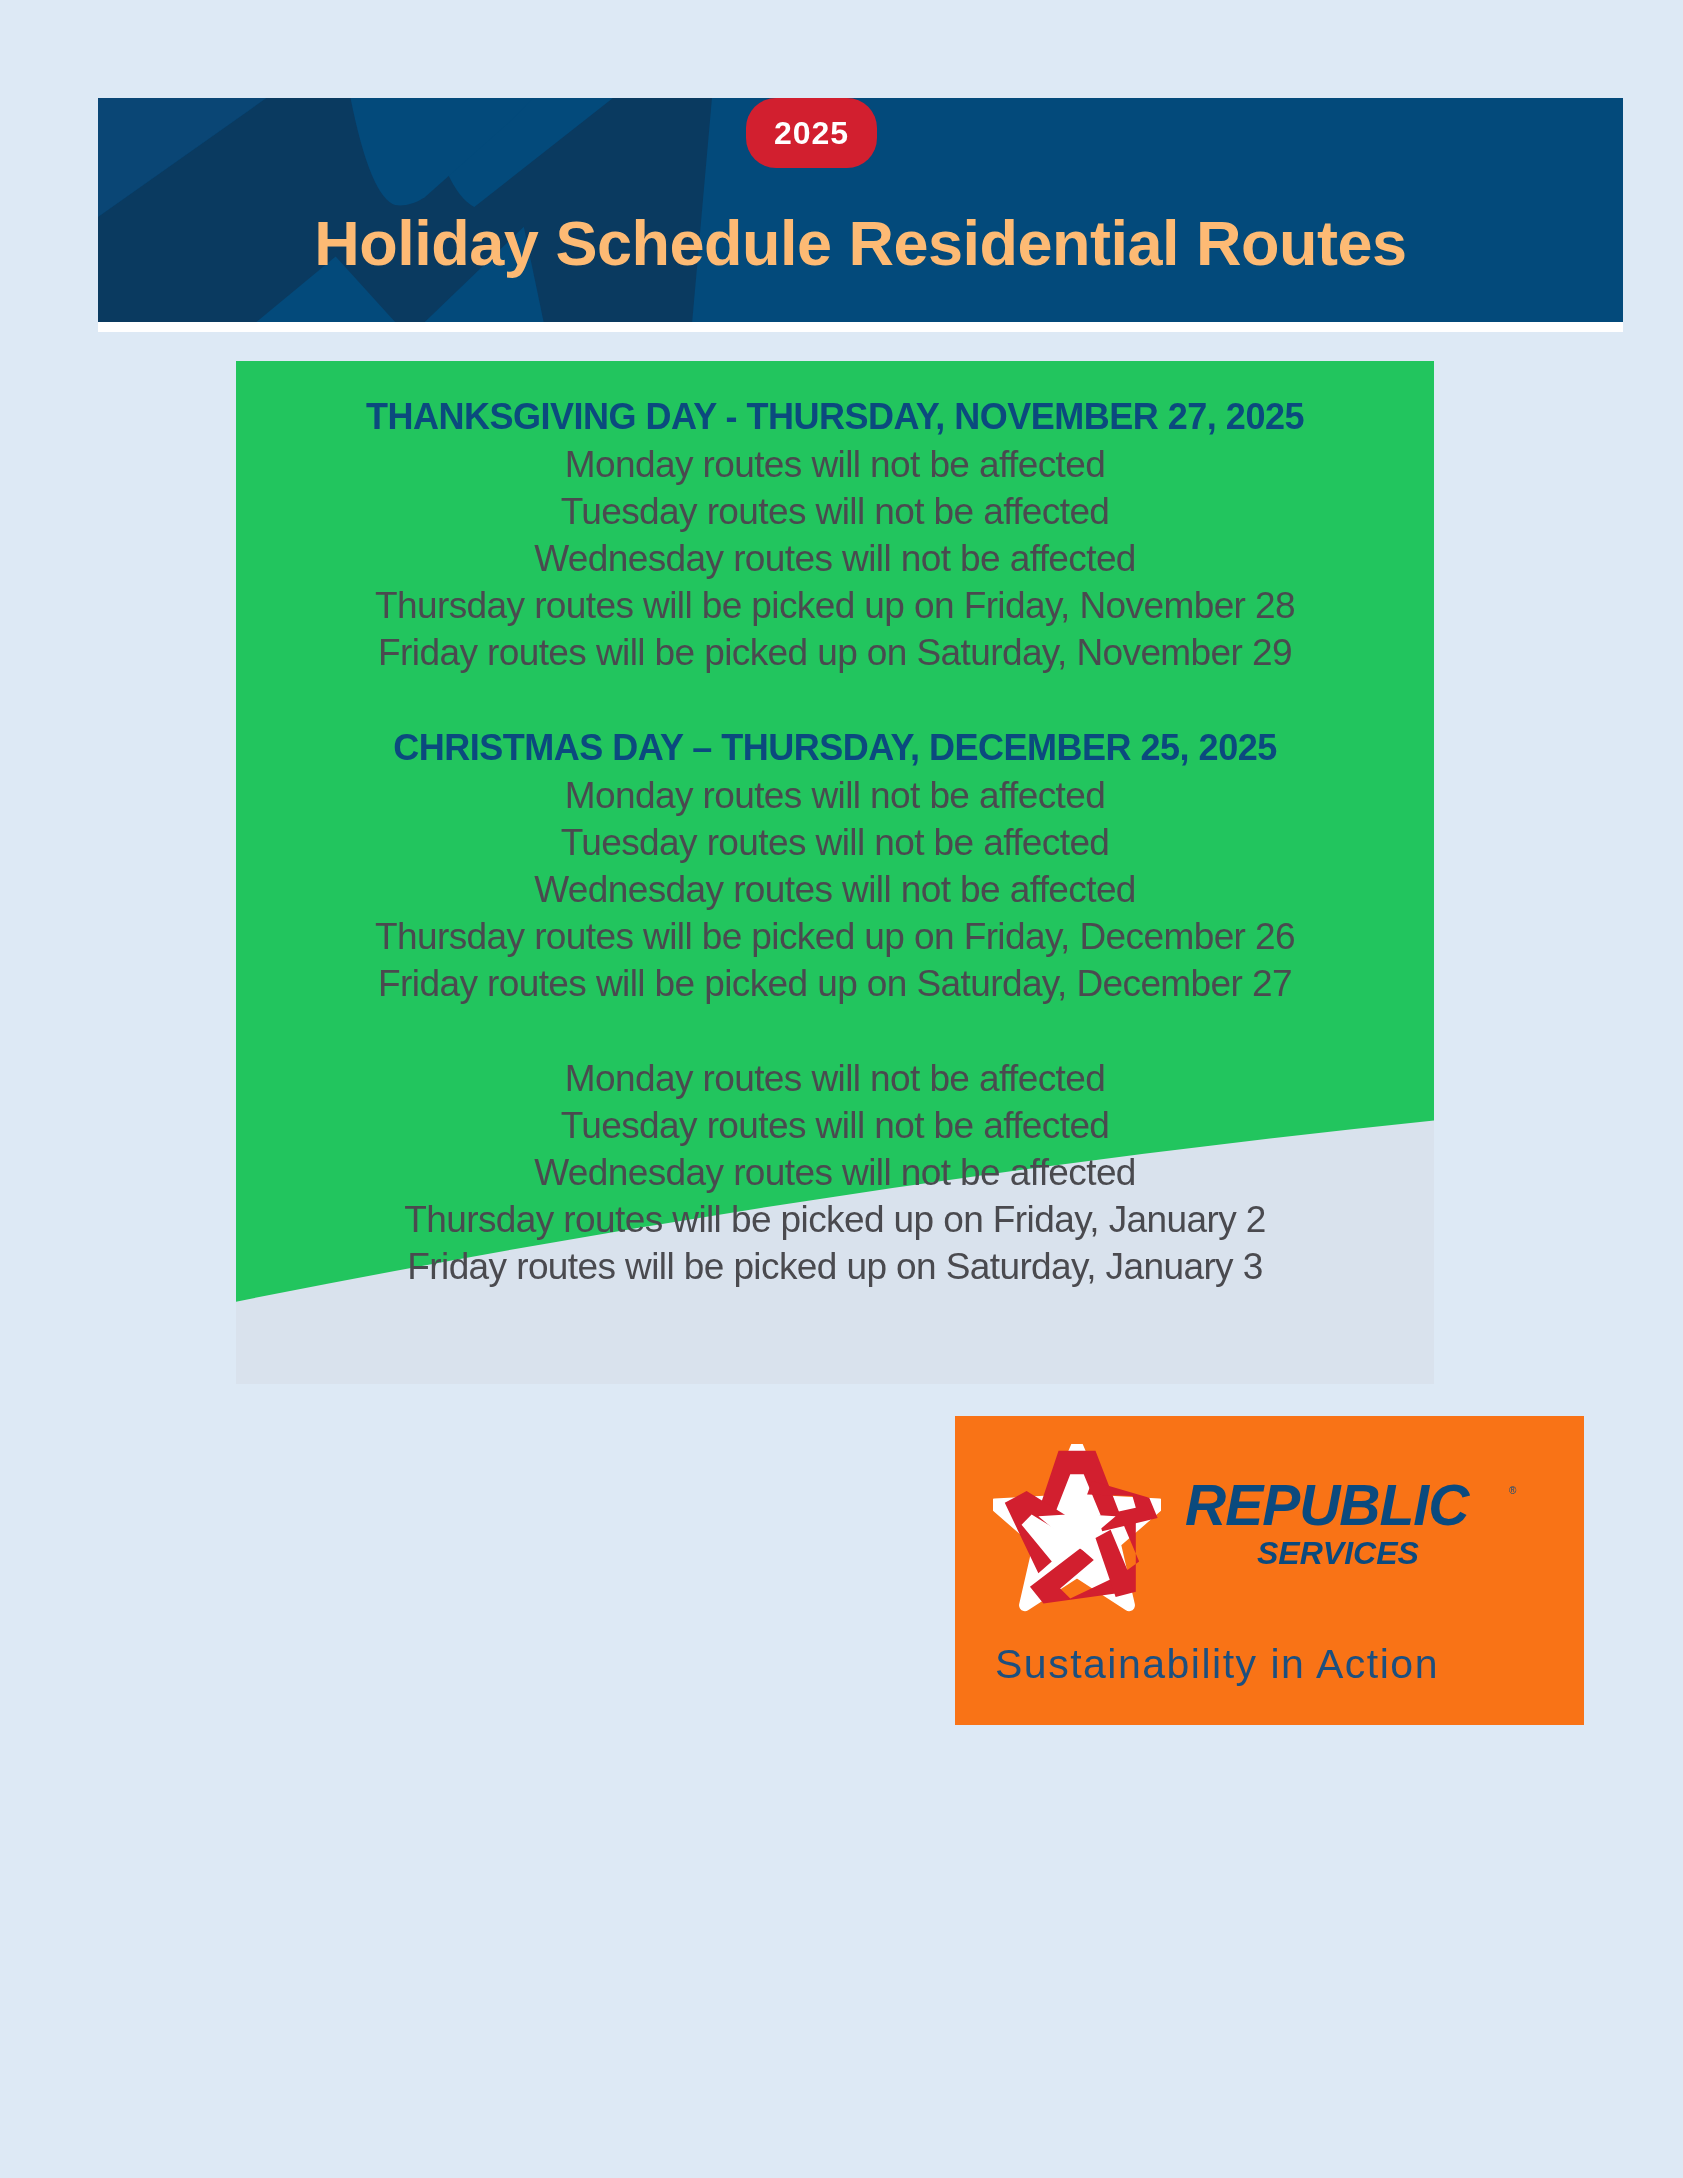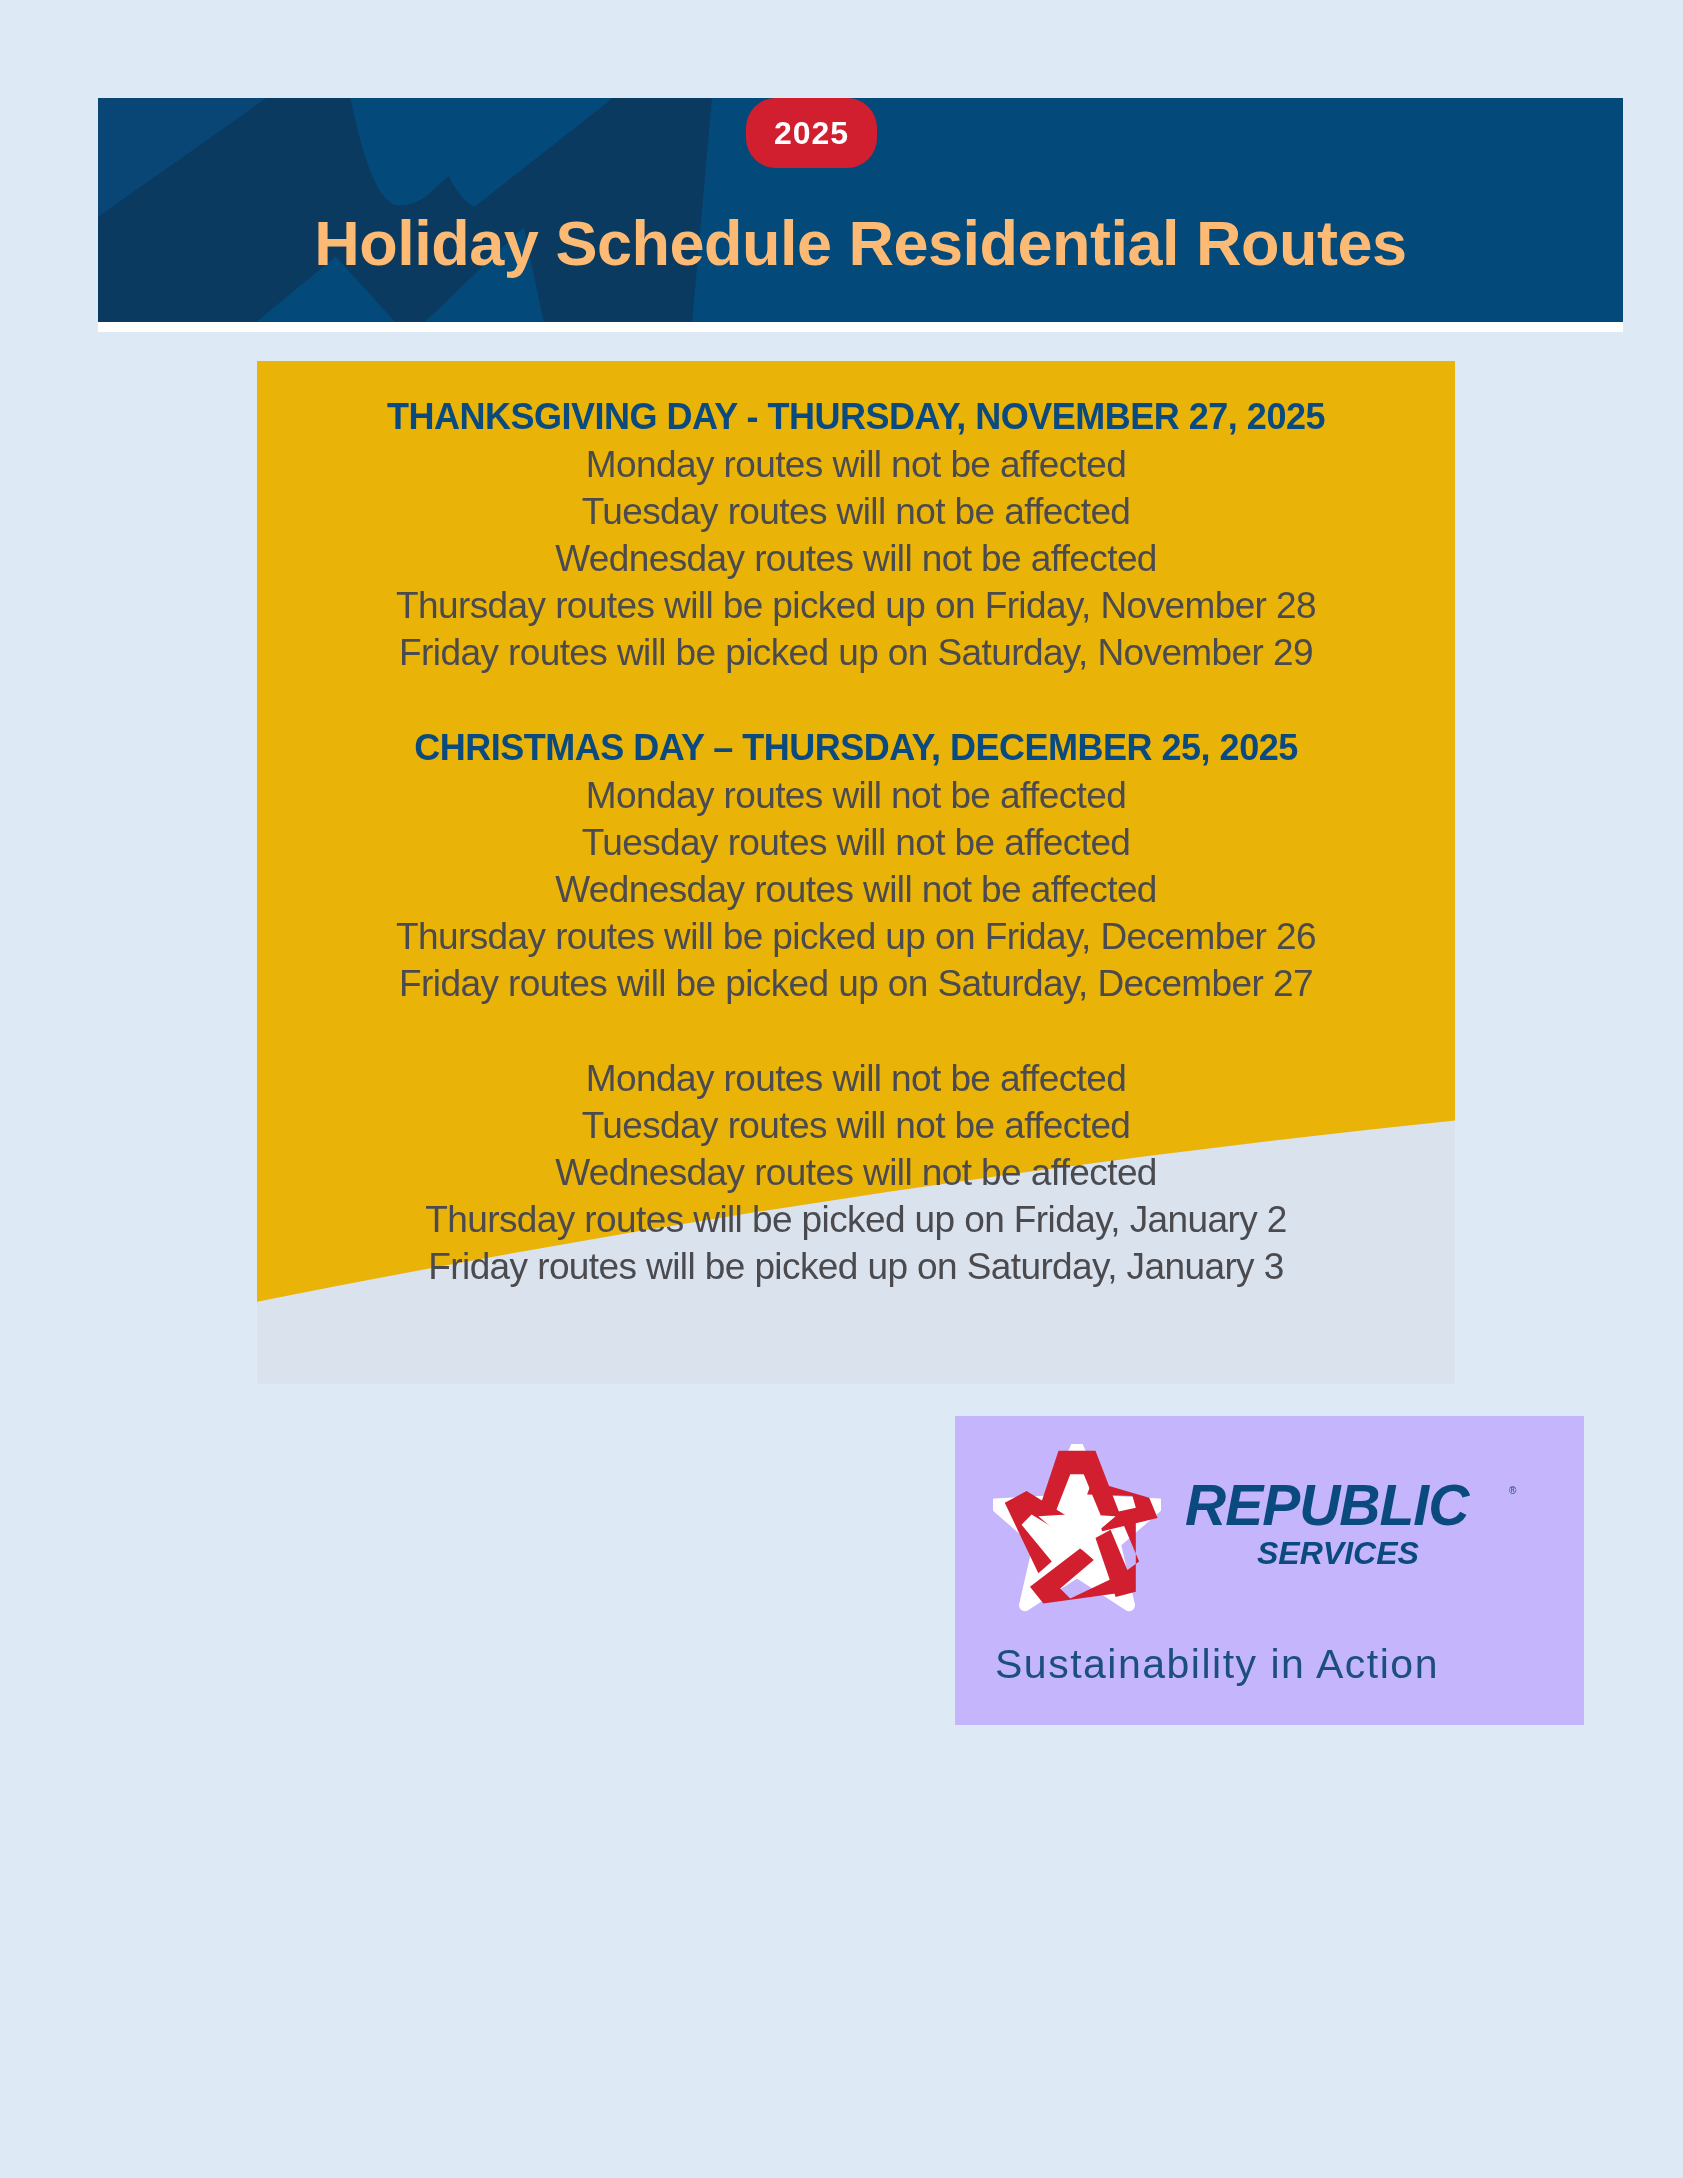--- a/index.html
+++ b/index.html
@@ -35,23 +35,23 @@
     }
     .banner-title {
       position: absolute; left: 0; right: 0; top: 109px;
       text-align: center;
       color: #fdba74;
       font-weight: bold;
       font-size: 63px;
       letter-spacing: -0.5px;
     }
     .card {
-      position: absolute; left: 257px; top: 361px;
+      position: absolute; left: 236px; top: 361px;
       width: 1198px; height: 1023px;
-      background: #eab308;
+      background: #22c55e;
       overflow: hidden;
     }
     .card svg.wave { position: absolute; left: 0; top: 0; }
     .card-content {
       position: absolute; left: 0; right: 0; top: 32px;
       text-align: center;
     }
     .holiday { margin-bottom: 48px; }
     .holiday-heading {
       color: #0b4a7e;
@@ -62,21 +62,21 @@
     }
     .route-line {
       color: #4a4a4f;
       font-size: 37px;
       line-height: 47px;
       letter-spacing: -0.6px;
     }
     .logo-box {
       position: absolute; left: 955px; top: 1416px;
       width: 629px; height: 309px;
-      background: #c4b5fd;
+      background: #f97316;
     }
     .logo-star { position: absolute; left: 38px; top: 28px; }
     .logo-republic {
       position: absolute; left: 230px; top: 61px;
       color: #0b4a7e;
       font-weight: bold; font-style: italic;
       font-size: 57px;
       letter-spacing: -1px;
       line-height: 1;
     }

